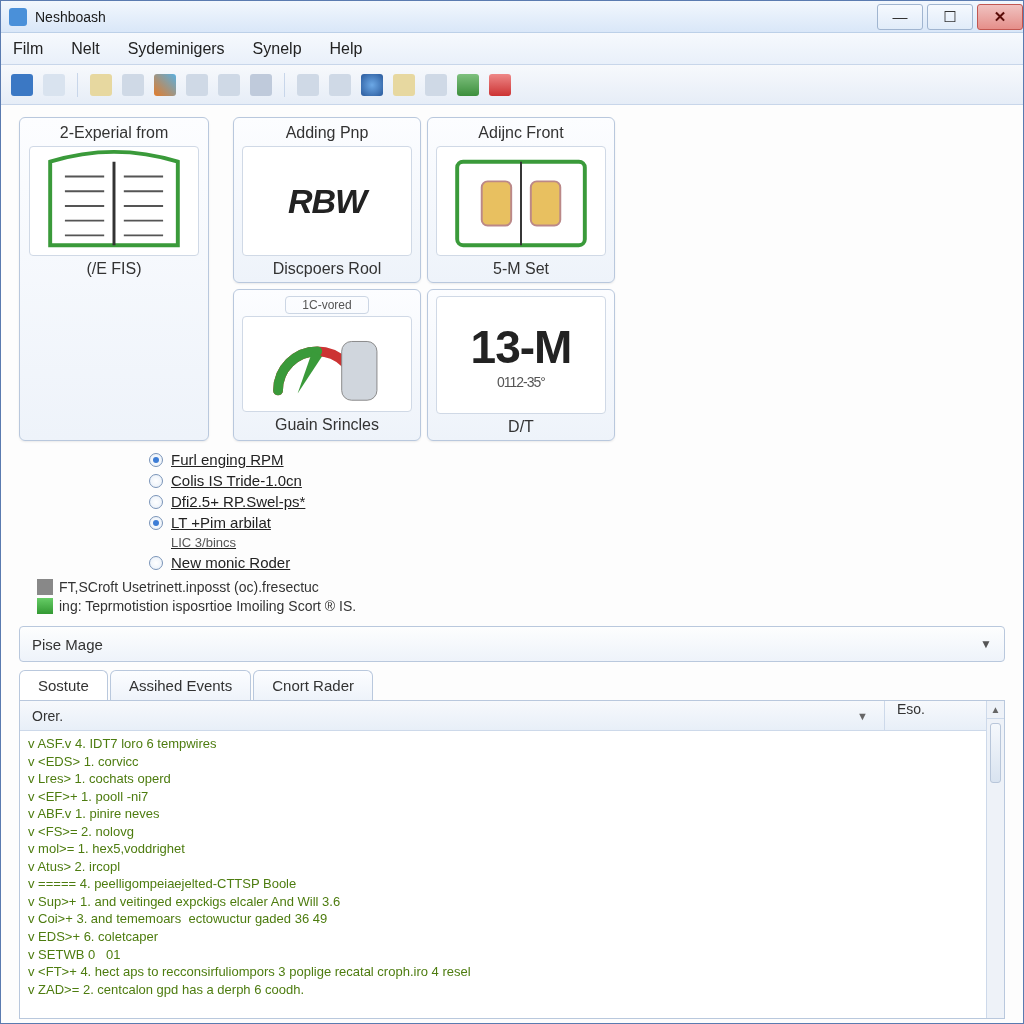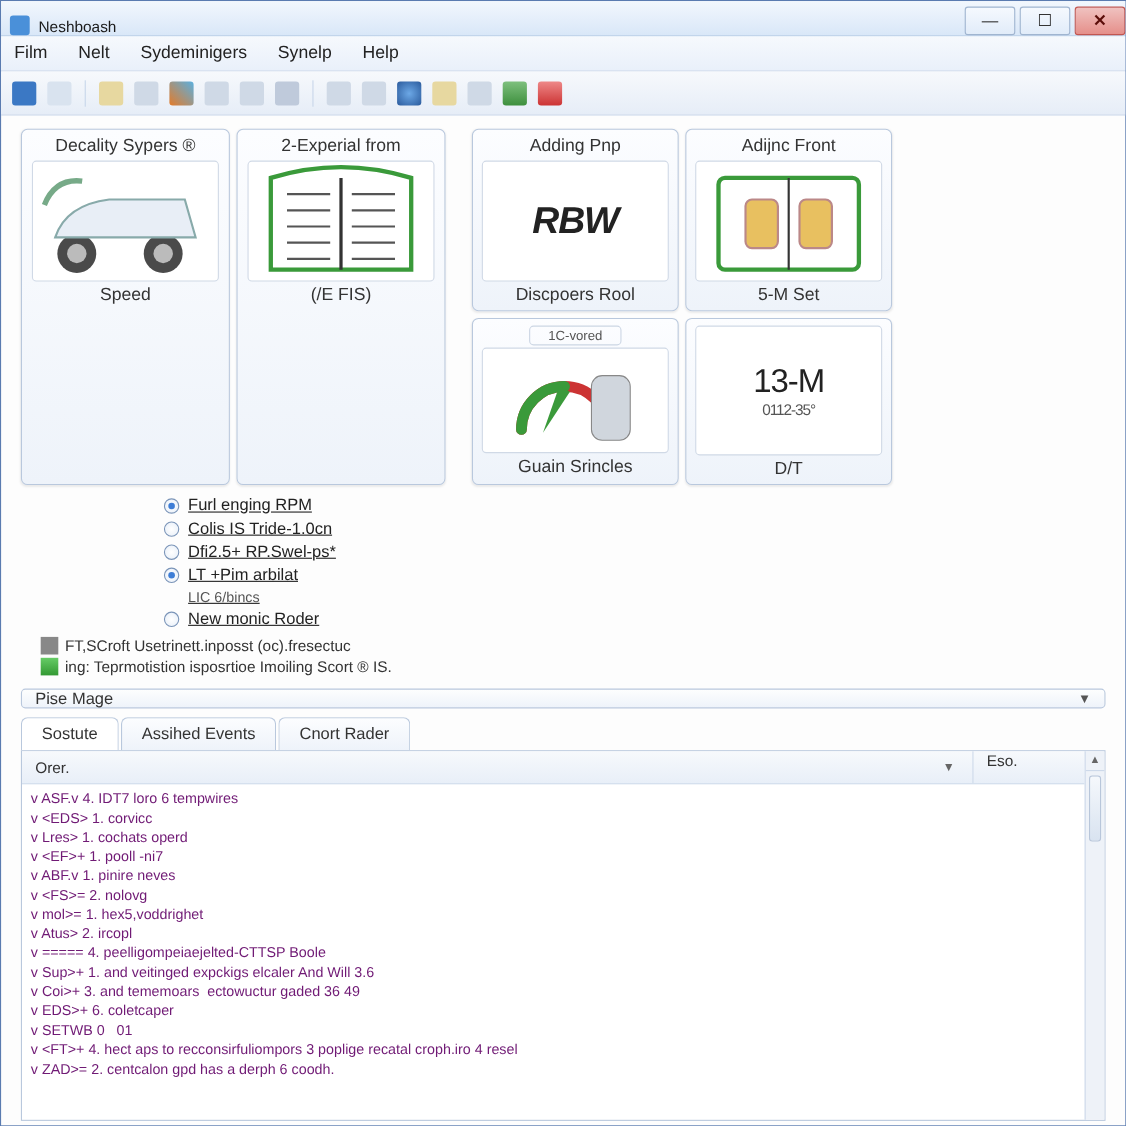--- a/index.html
+++ b/index.html
@@ -1,20 +1,20 @@
 <!DOCTYPE html>
 <html><head>
 <meta charset="utf-8">
 <style>
 * { box-sizing: border-box; margin: 0; padding: 0; font-family: "Segoe UI", Tahoma, sans-serif; }
 body { background: #fff; width: 1024px; height: 1024px; overflow: hidden; font-size: 13px; }
 
 .window { width: 1024px; height: 1024px; background: linear-gradient(#e8f1fb,#d6e6f7 40px,#fdfdfd 40px); border: 1px solid #5a7bb0; display: flex; flex-direction: column; }
 
-.titlebar { height: 32px; background: linear-gradient(#f2f7fd,#d9e7f8); display: flex; align-items: flex-end; padding: 0 0 0 8px; border-bottom: 1px solid #bcd0e8; }
+.titlebar { height: 32px; background: linear-gradient(#f2f7fd,#d9e7f8); display: flex; align-items: center; padding: 0 0 0 8px; border-bottom: 1px solid #bcd0e8; }
 .titlebar .app-icon { width: 18px; height: 18px; background: #4a90d9; border-radius: 3px; margin-right: 8px; position: relative; }
 .titlebar .title { color: #1a1a1a; font-size: 14px; flex: 1; }
 .win-btns { display: flex; gap: 0; margin-left: auto; }
 .win-btn { width: 46px; height: 26px; border: 1px solid #a0b5d0; background: linear-gradient(#f5f9fe,#e1ecf9); border-radius: 3px; margin-left: 4px; display:flex; align-items:center; justify-content:center; font-size: 15px; color:#333; }
 .win-btn.close { background: linear-gradient(#f0c2c0,#e58f8a); border-color:#c25650; color:#5a0c08; font-weight:bold; }
 
 .menubar { height: 32px; background: linear-gradient(#f6f9fd,#e9f0fa); display:flex; align-items:center; padding: 0 12px; gap: 28px; border-bottom:1px solid #c8d6ea; }
 .menubar span { font-size: 16px; color:#222; cursor:default; }
 
 .toolbar { height: 40px; background: linear-gradient(#f7f9fc,#e6edf7); display:flex; align-items:center; padding: 0 10px; gap: 10px; border-bottom:1px solid #c8d6ea; }
@@ -35,33 +35,33 @@
 .radios { margin: 10px 0 2px 130px; display:flex; flex-direction:column; gap:4px; font-size:15px; color:#222;text-decoration:underline; }
 .radio-row { display:flex; align-items:center; gap:8px; }
 .radio-dot { width:14px; height:14px; border:1px solid #7a94b8; border-radius:50%; background: radial-gradient(#fff,#e6eef8); display:inline-flex; align-items:center; justify-content:center;}
 .radio-dot.checked::after { content:""; width:6px; height:6px; background:#3d7dd6; border-radius:50%; }
 .radio-sub { margin-left: 22px; font-size:13px; color:#555; }
 
 .status-lines { margin: 6px 0 8px 18px; font-size:14px; color:#333; display:flex; flex-direction:column; gap:3px; }
 .status-lines .row { display:flex; align-items:center; gap:6px; }
 .status-ico { width:16px; height:16px; display:inline-block; }
 
-.combobox { margin: 4px 0 6px; height: 18px; border:1px solid #b9c8dd; border-radius:4px; background: linear-gradient(#fdfefe,#eef3fa); display:flex; align-items:center; padding:0 12px; font-size:15px; color:#333; position:relative; }
+.combobox { margin: 4px 0 6px; height: 36px; border:1px solid #b9c8dd; border-radius:4px; background: linear-gradient(#fdfefe,#eef3fa); display:flex; align-items:center; padding:0 12px; font-size:15px; color:#333; position:relative; }
 .combobox .chev { margin-left:auto; color:#555; font-size:12px; }
 
 .tabs { display:flex; gap:2px; margin-top:2px; }
 .tab { padding: 6px 18px; border:1px solid #b9c8dd; border-bottom:none; border-radius:6px 6px 0 0; background: linear-gradient(#fcfdff,#eef3fa); font-size:15px; color:#333; }
 .tab.active { background:#fff; font-weight:500; }
 
 .log-panel { flex:1; border:1px solid #b9c8dd; background:#fff; display:flex; flex-direction:column; min-height:0; }
 .log-header { height:30px; background: linear-gradient(#f7f9fc,#e8eff8); border-bottom:1px solid #cdd9ea; display:flex; padding:0 12px; font-size:14px; color:#333; }
 .log-header .col1 { flex:1; display:flex; align-items:center; }
 .log-header .chev2 { font-size:11px; color:#666; margin-right:16px; }
 .log-header .col2 { width:90px; border-left:1px solid #cdd9ea; padding-left:12px; }
-.log-body { flex:1; overflow:auto; font-family: Consolas, monospace; font-size:13px; color:#701a75; padding:4px 8px; line-height:1.35; position:relative; }
+.log-body { flex:1; overflow:auto; font-family: Consolas, monospace; font-size:13px; color:#4d7c0f; padding:4px 8px; line-height:1.35; position:relative; }
 .log-line { white-space:pre; }
 .scroll-track { width:18px; background:#eef2f8; border-left:1px solid #cdd9ea; }
 .log-wrap { display:flex; flex:1; min-height:0; }
 
 
 .thumb { width:100%; height:100%; }
 </style>
 </head>
 <body>
 
@@ -103,34 +103,20 @@
     <span class="tb-icon" style="background:#cfd9e6"></span>
     <span class="tb-icon" style="background:linear-gradient(#7ec07e,#3d8f3d)"></span>
     <span class="tb-icon" style="background:linear-gradient(#e88,#c33)"></span>
   </div>
 
   <div class="content">
 
     <div class="dash-row">
 
       <div class="dash-group">
-        <div class="dash-card">
-          <div class="dash-head">Decality Sypers ®</div>
-          <div class="dash-body">
-            <svg class="thumb" viewBox="0 0 170 110">
-              <circle cx="40" cy="85" r="18" fill="#4a4a4a"></circle>
-                <circle cx="40" cy="85" r="9" fill="#bbb"></circle>
-              <circle cx="120" cy="85" r="18" fill="#4a4a4a"></circle>
-                <circle cx="120" cy="85" r="9" fill="#bbb"></circle>
-              <path d="M20 70 Q30 40 70 35 L140 35 L150 70 Z" fill="#e8eef6" stroke="#8aa" stroke-width="2"></path>
-              <path d="M10 40 Q20 15 45 18" fill="none" stroke="#7a8" stroke-width="5"></path>
-            </svg>
-          </div>
-          <div class="dash-foot">Speed</div>
-        </div>
         <div class="dash-card">
           <div class="dash-head">2-Experial from</div>
           <div class="dash-body">
             <svg class="thumb" viewBox="0 0 170 110">
               <path d="M20 15 Q85 -5 150 15 L150 100 L20 100 Z" fill="none" stroke="#3a9a3a" stroke-width="4"></path>
               <line x1="85" y1="15" x2="85" y2="100" stroke="#333" stroke-width="3"></line>
               <g stroke="#555" stroke-width="2">
                 <line x1="35" y1="30" x2="75" y2="30"></line>
                   <line x1="95" y1="30" x2="135" y2="30"></line>
                 <line x1="35" y1="45" x2="75" y2="45"></line>
@@ -178,21 +164,21 @@
                 <path d="M35 75 A40 40 0 0 1 115 75" fill="none" stroke="#c33" stroke-width="10" stroke-linecap="round"></path>
                 <path d="M35 75 A40 40 0 0 1 75 35" fill="none" stroke="#3a9a3a" stroke-width="10" stroke-linecap="round"></path>
                 <polygon points="55,78 70,35 80,40" fill="#3a9a3a"></polygon>
                 <rect x="100" y="25" width="36" height="60" rx="10" fill="#d0d6dd" stroke="#888"></rect>
               </svg>
             </div>
             <div class="dash-foot">Guain Srincles</div>
           </div>
           <div class="dash-card small">
             <div class="dash-body" style="flex-direction:column;height:118px">
-              <span style="font-size:30px;font-weight:400;font-style:normal">13-M</span>
+              <span style="font-size:46px;font-weight:700;font-style:normal">13-M</span>
               <span style="font-size:14px;font-weight:400;font-style:normal;color:#555">0112-35°</span>
             </div>
             <div class="dash-foot">D/T</div>
           </div>
         </div>
       </div>
     </div>
 
     <div class="radios">
       <div class="radio-row">
@@ -204,21 +190,21 @@
           <span>Colis IS Tride-1.0cn</span>
         </div>
       <div class="radio-row">
           <span class="radio-dot"></span>
           <span>Dfi2.5+ RP.Swel-ps*</span>
         </div>
       <div class="radio-row">
           <span class="radio-dot checked"></span>
           <span>LT +Pim arbilat</span>
         </div>
-      <div class="radio-sub">LIC 6/bincs</div>
+      <div class="radio-sub">LIC 3/bincs</div>
       <div class="radio-row">
           <span class="radio-dot"></span>
           <span>New monic Roder</span>
         </div>
     </div>
 
     <div class="status-lines">
       <div class="row">
           <span class="status-ico" style="background:#888"></span>
           <span>FT,SCroft  Usetrinett.inposst (oc).fresectuc</span>

